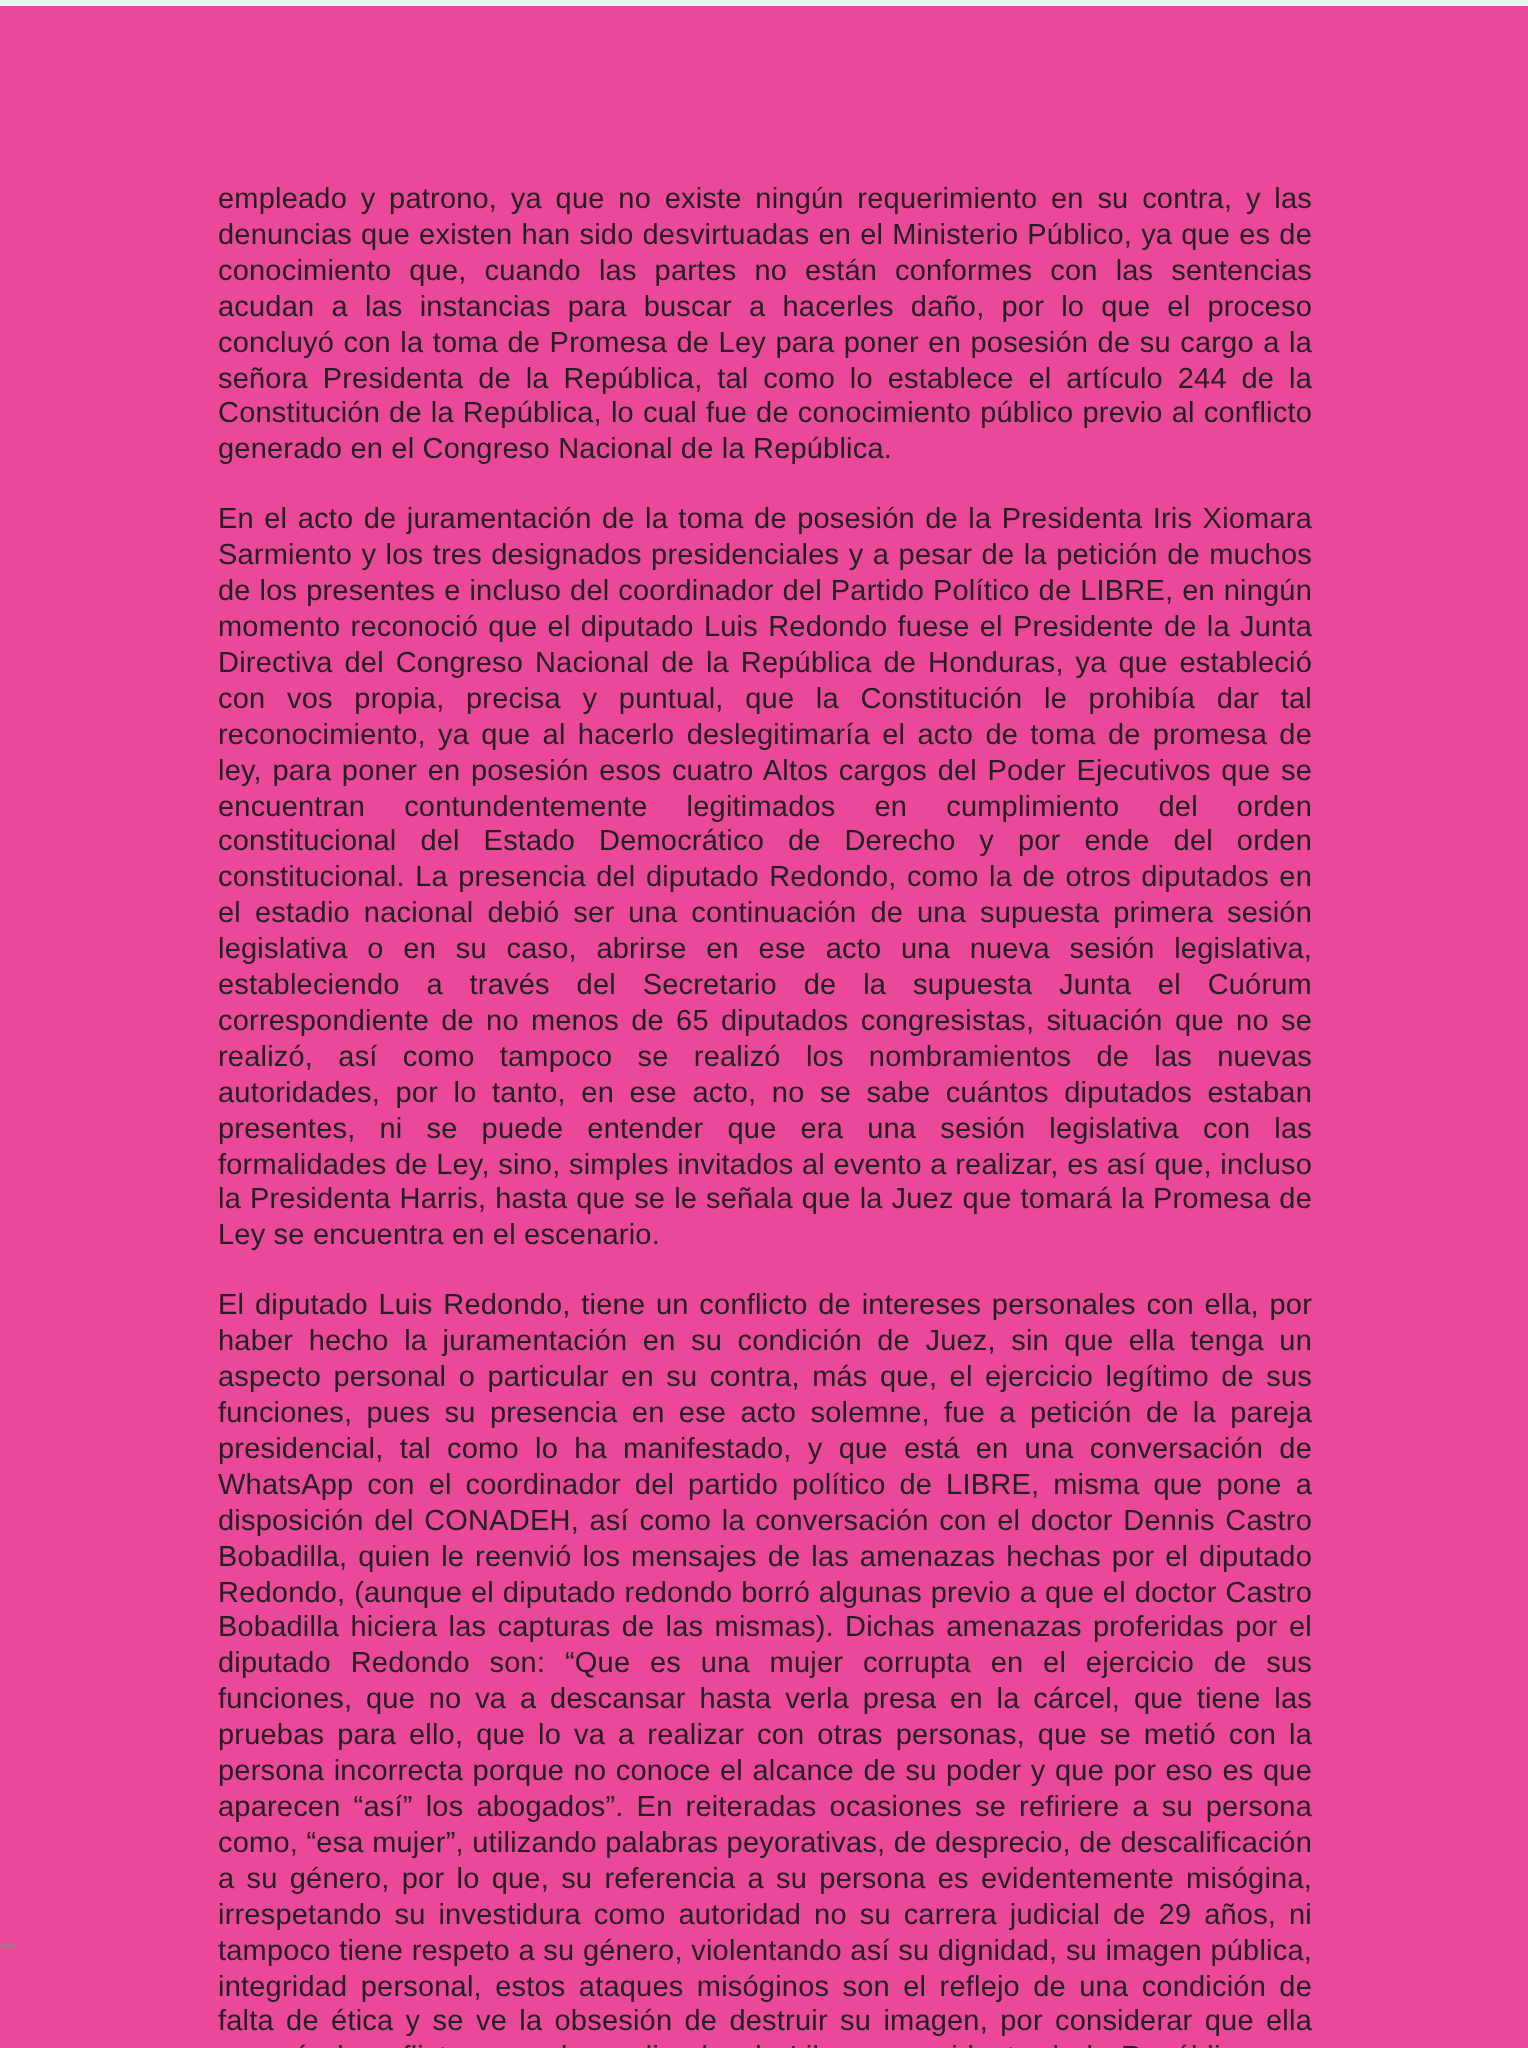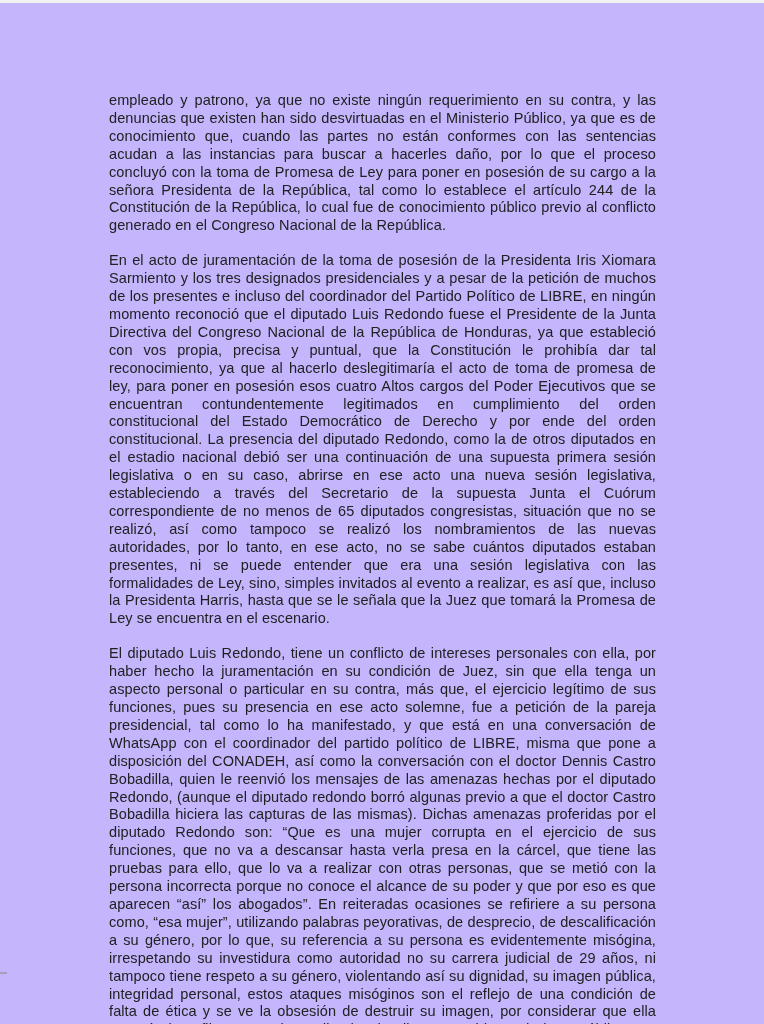--- a/index.html
+++ b/index.html
@@ -8,21 +8,21 @@
     width: 764px;
     height: 1024px;
     overflow: hidden;
     background: #ffffff;
     font-family: "Liberation Sans", sans-serif;
   }
   .page {
     position: relative;
     width: 764px;
     height: 1024px;
-    background: #c4b5fd;
+    background: #ec4899;
   }
   .top-edge {
     position: absolute;
     top: 0;
     left: 0;
     width: 100%;
     height: 3px;
     background: #f3f3f3;
   }
   .doc-text {

